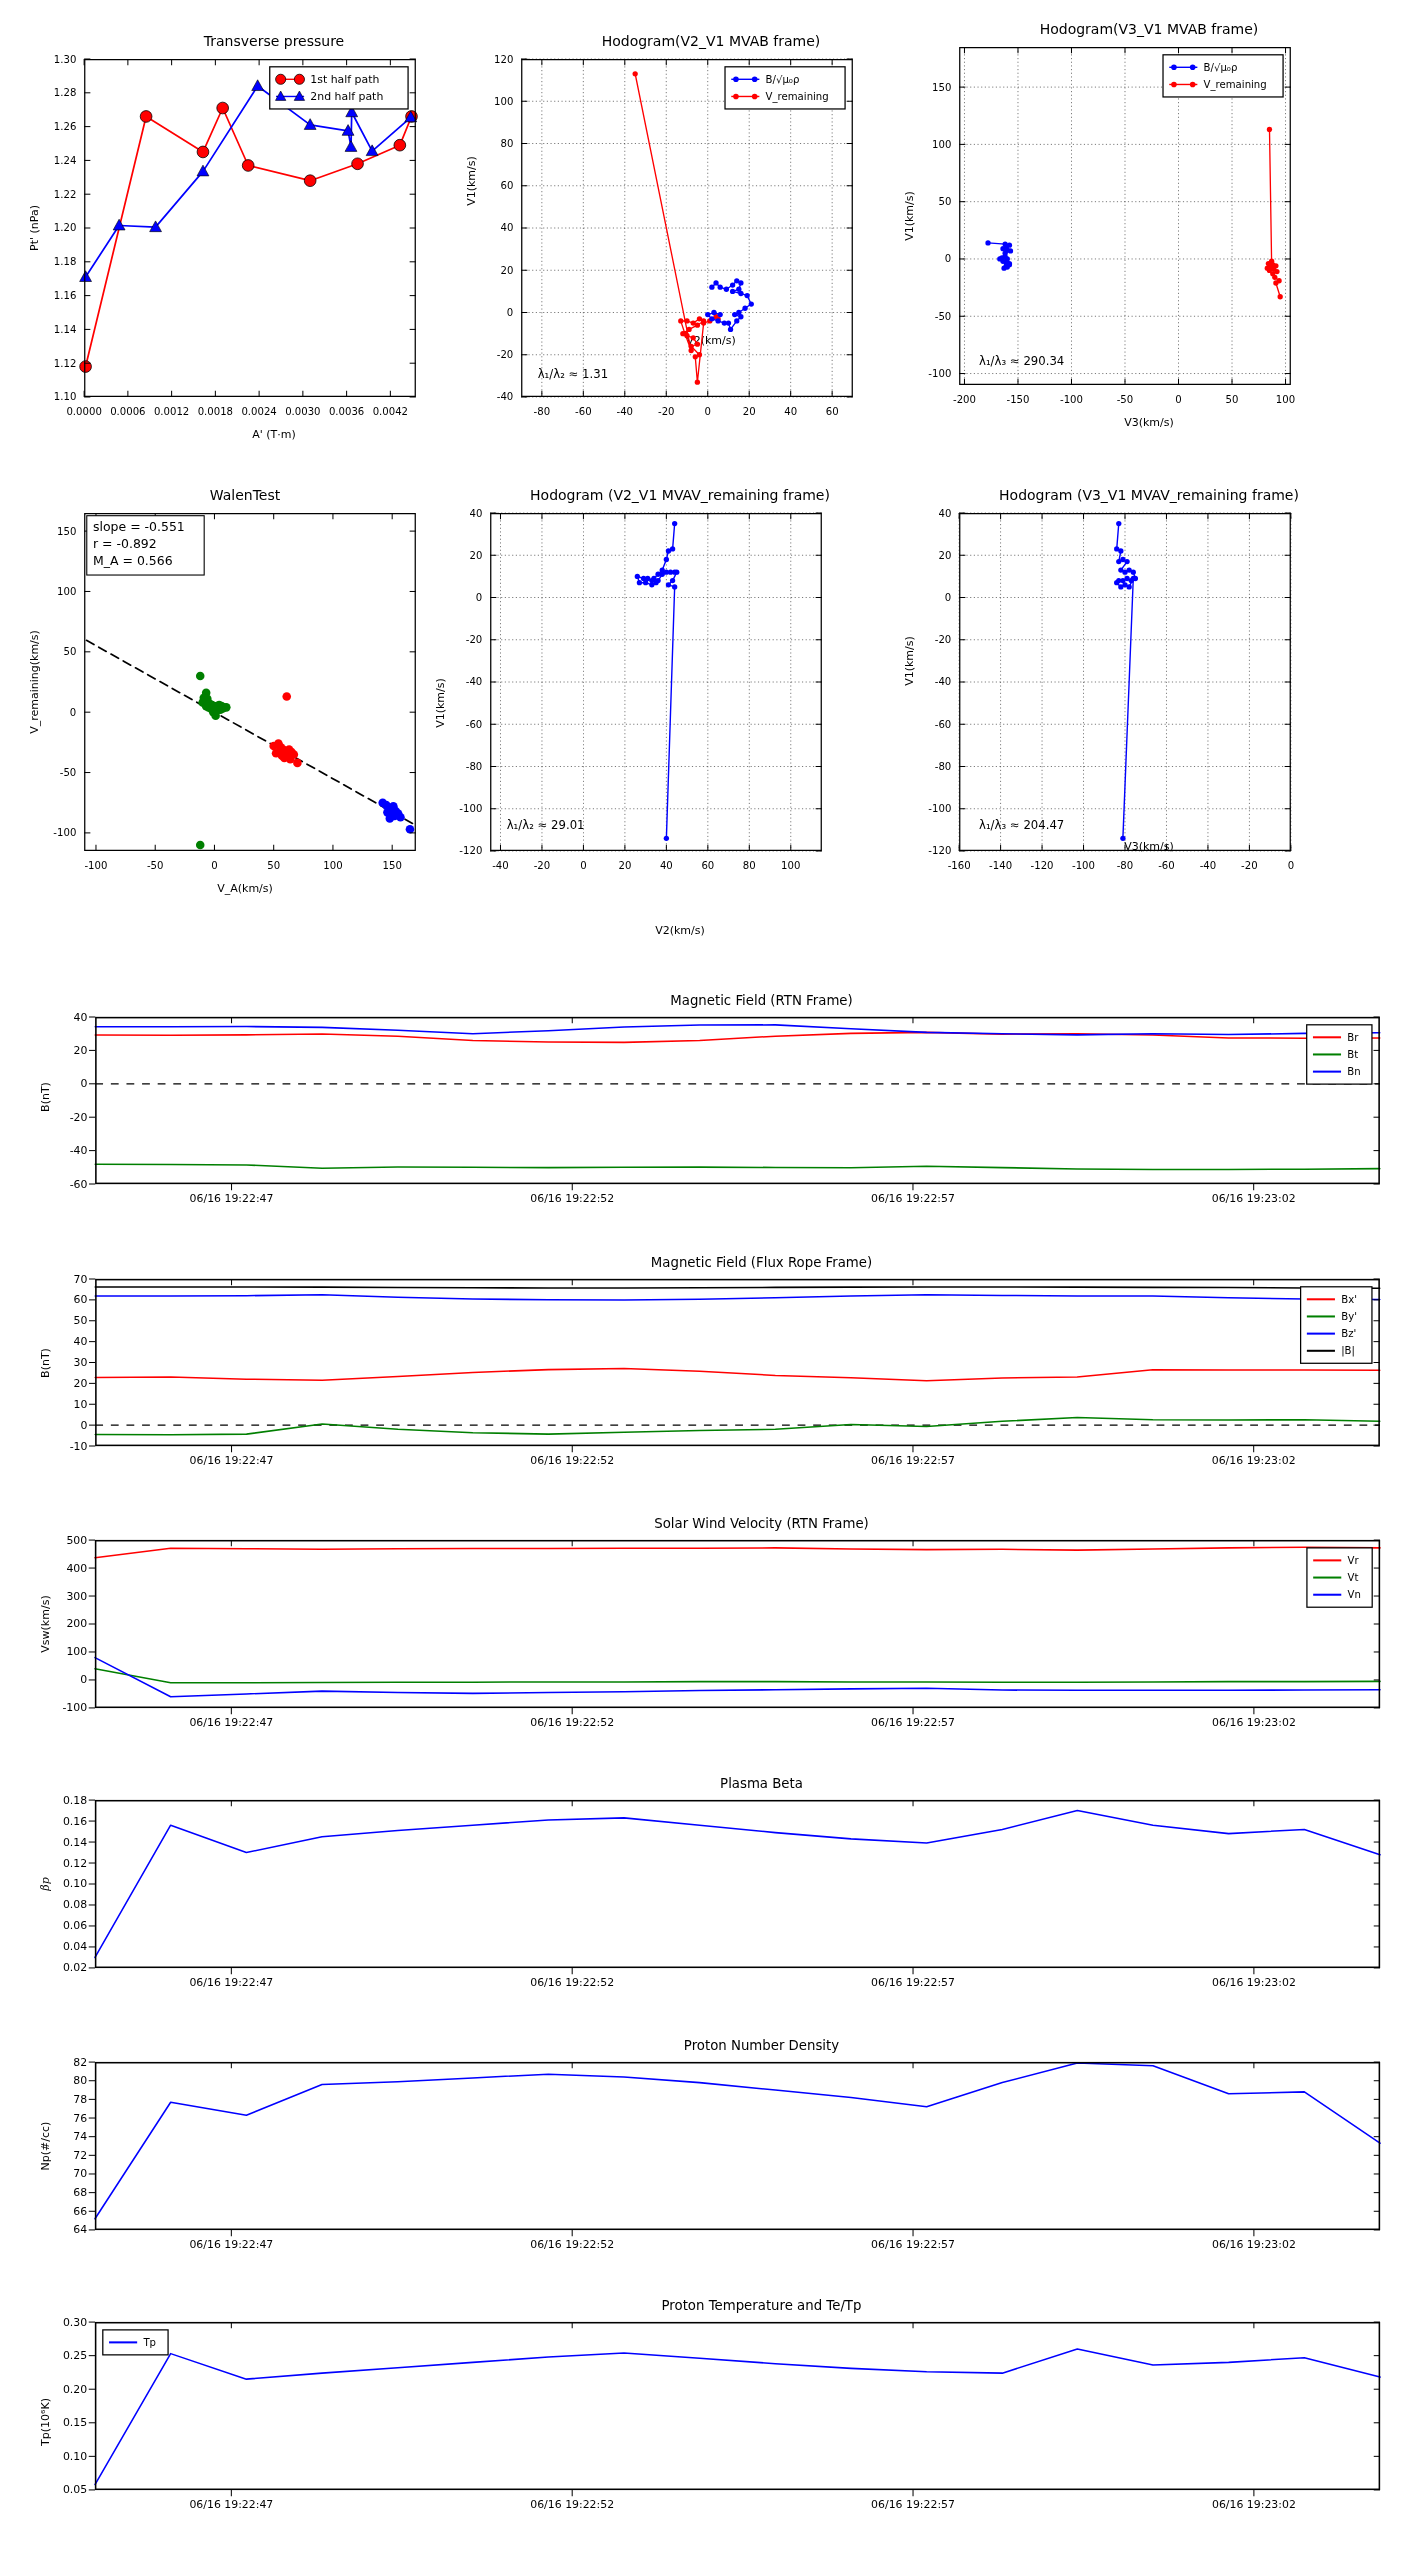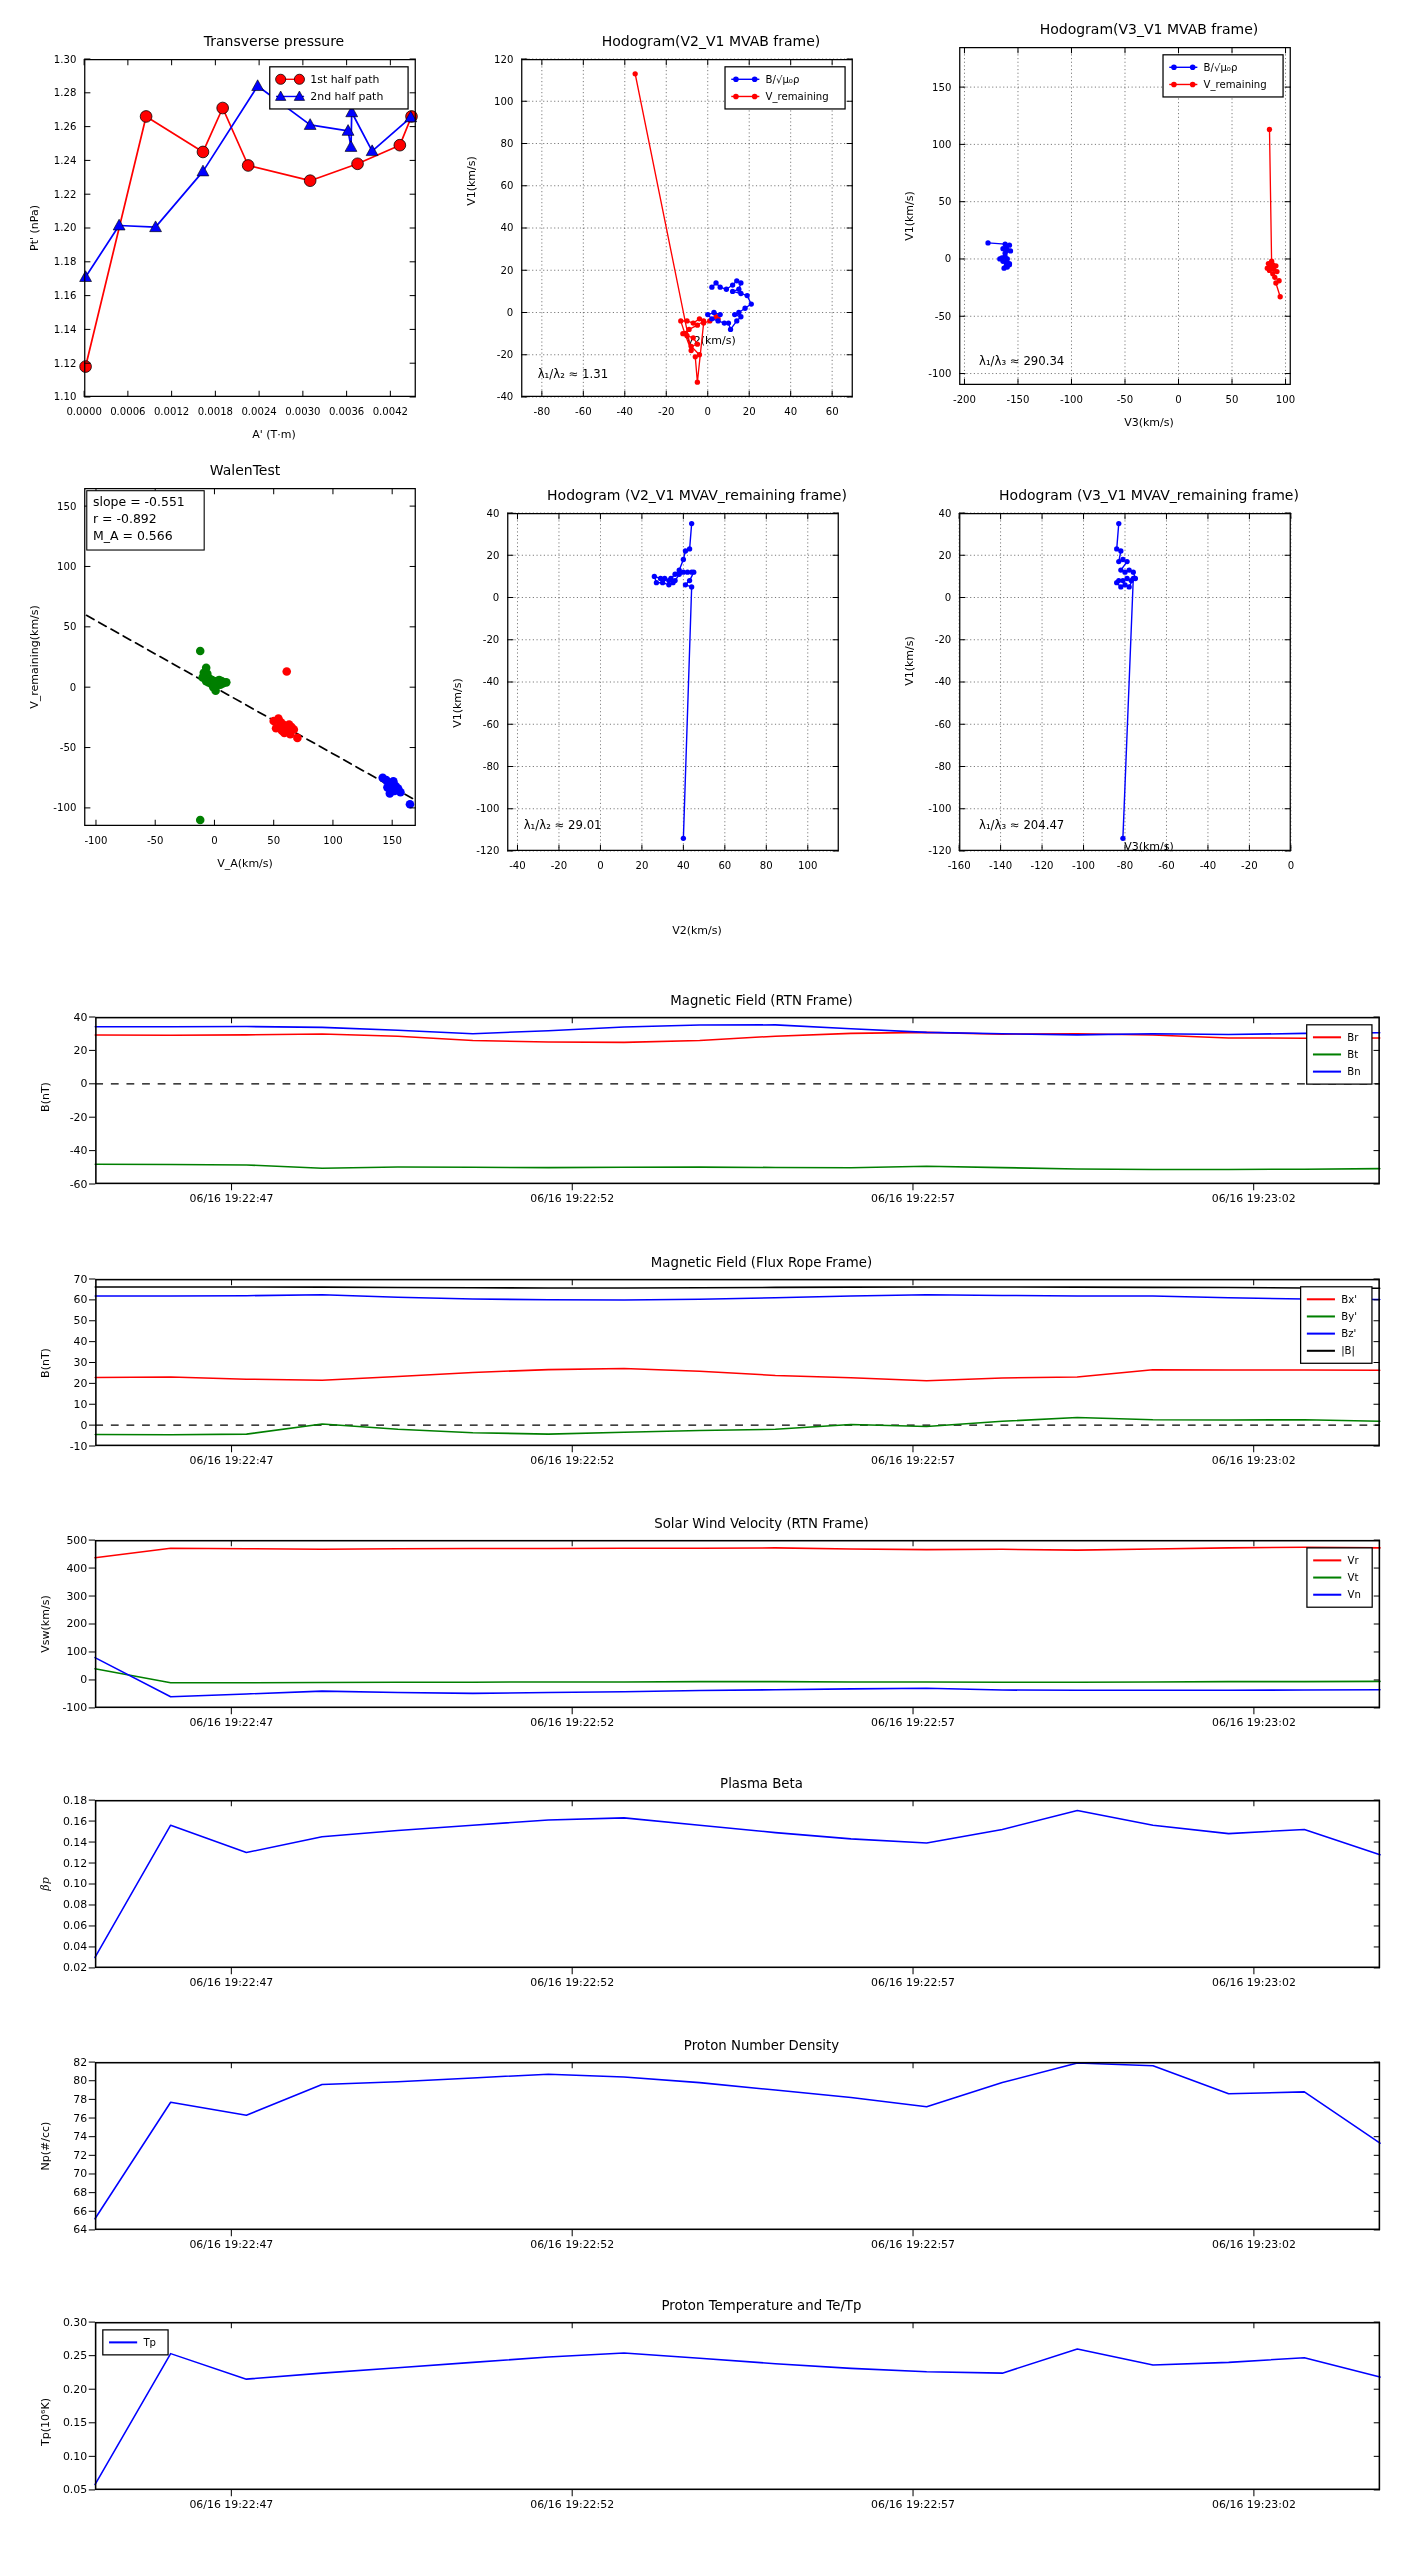--- a/index.html
+++ b/index.html
@@ -393,21 +393,21 @@
             <text x="313.2" y="30.5" font-size="13">B/√μ₀ρ</text>
             <line x1="269.2" y1="48" x2="305.2" y2="48" stroke="#ff0000" stroke-width="1.8"></line>
             <circle cx="275.2" cy="48" r="3.6" fill="#ff0000"></circle>
             <circle cx="299.2" cy="48" r="3.6" fill="#ff0000"></circle>
             <text x="313.2" y="52.5" font-size="13">V_remaining</text>
           </g>
         </svg>
       </div>
   </div>
 
-  <div class="panel scatter" style="left:84px;top:488px;width:274px;height:338px">
+  <div class="panel scatter" style="left:84px;top:513px;width:274px;height:338px">
     <div class="ptitle">WalenTest</div>
     <div class="ylab">V_remaining(km/s)</div>
     <div class="xlab">V_A(km/s)</div>
     <div class="plotbox">
         <svg width="332" height="338" viewBox="0 0 425 433">
           <g>
             <polyline points="3.0,163.1 422.0,398.4" fill="none" stroke="#000000" stroke-width="2.2" stroke-linejoin="round" stroke-linecap="round" stroke-dasharray="11,7"></polyline>
           </g>
           <g>
             <circle cx="148.75" cy="208.7678571428571" r="5.5" fill="#007f00" stroke="none" stroke-width="0"></circle>
@@ -509,21 +509,21 @@
           <g>
             <rect x="3.4" y="3.464" width="150.4" height="76" fill="#fff" stroke="#000" stroke-width="1.4"></rect>
             <text x="11.4" y="22.464" font-size="16">slope = -0.551</text>
             <text x="11.4" y="44.464" font-size="16">r = -0.892</text>
             <text x="11.4" y="66.464" font-size="16">M_A = 0.566</text>
           </g>
         </svg>
       </div>
   </div>
 
-  <div class="panel scatter" style="left:507px;top:513px;width:332px;height:380px">
+  <div class="panel scatter" style="left:490px;top:513px;width:332px;height:380px">
     <div class="ptitle">Hodogram (V2_V1 MVAV_remaining frame)</div>
     <div class="ylab">V1(km/s)</div>
     <div class="xlab">V2(km/s)</div>
     <div class="plotbox">
         <svg width="332" height="338" viewBox="0 0 425 433">
           <g>
             <line x1="13.28125" y1="0" x2="13.28125" y2="433" stroke="#000" stroke-width="0.9" stroke-dasharray="1.5,3.2" opacity="0.75"></line>
             <line x1="66.40625" y1="0" x2="66.40625" y2="433" stroke="#000" stroke-width="0.9" stroke-dasharray="1.5,3.2" opacity="0.75"></line>
             <line x1="119.53125" y1="0" x2="119.53125" y2="433" stroke="#000" stroke-width="0.9" stroke-dasharray="1.5,3.2" opacity="0.75"></line>
             <line x1="172.65625" y1="0" x2="172.65625" y2="433" stroke="#000" stroke-width="0.9" stroke-dasharray="1.5,3.2" opacity="0.75"></line>

